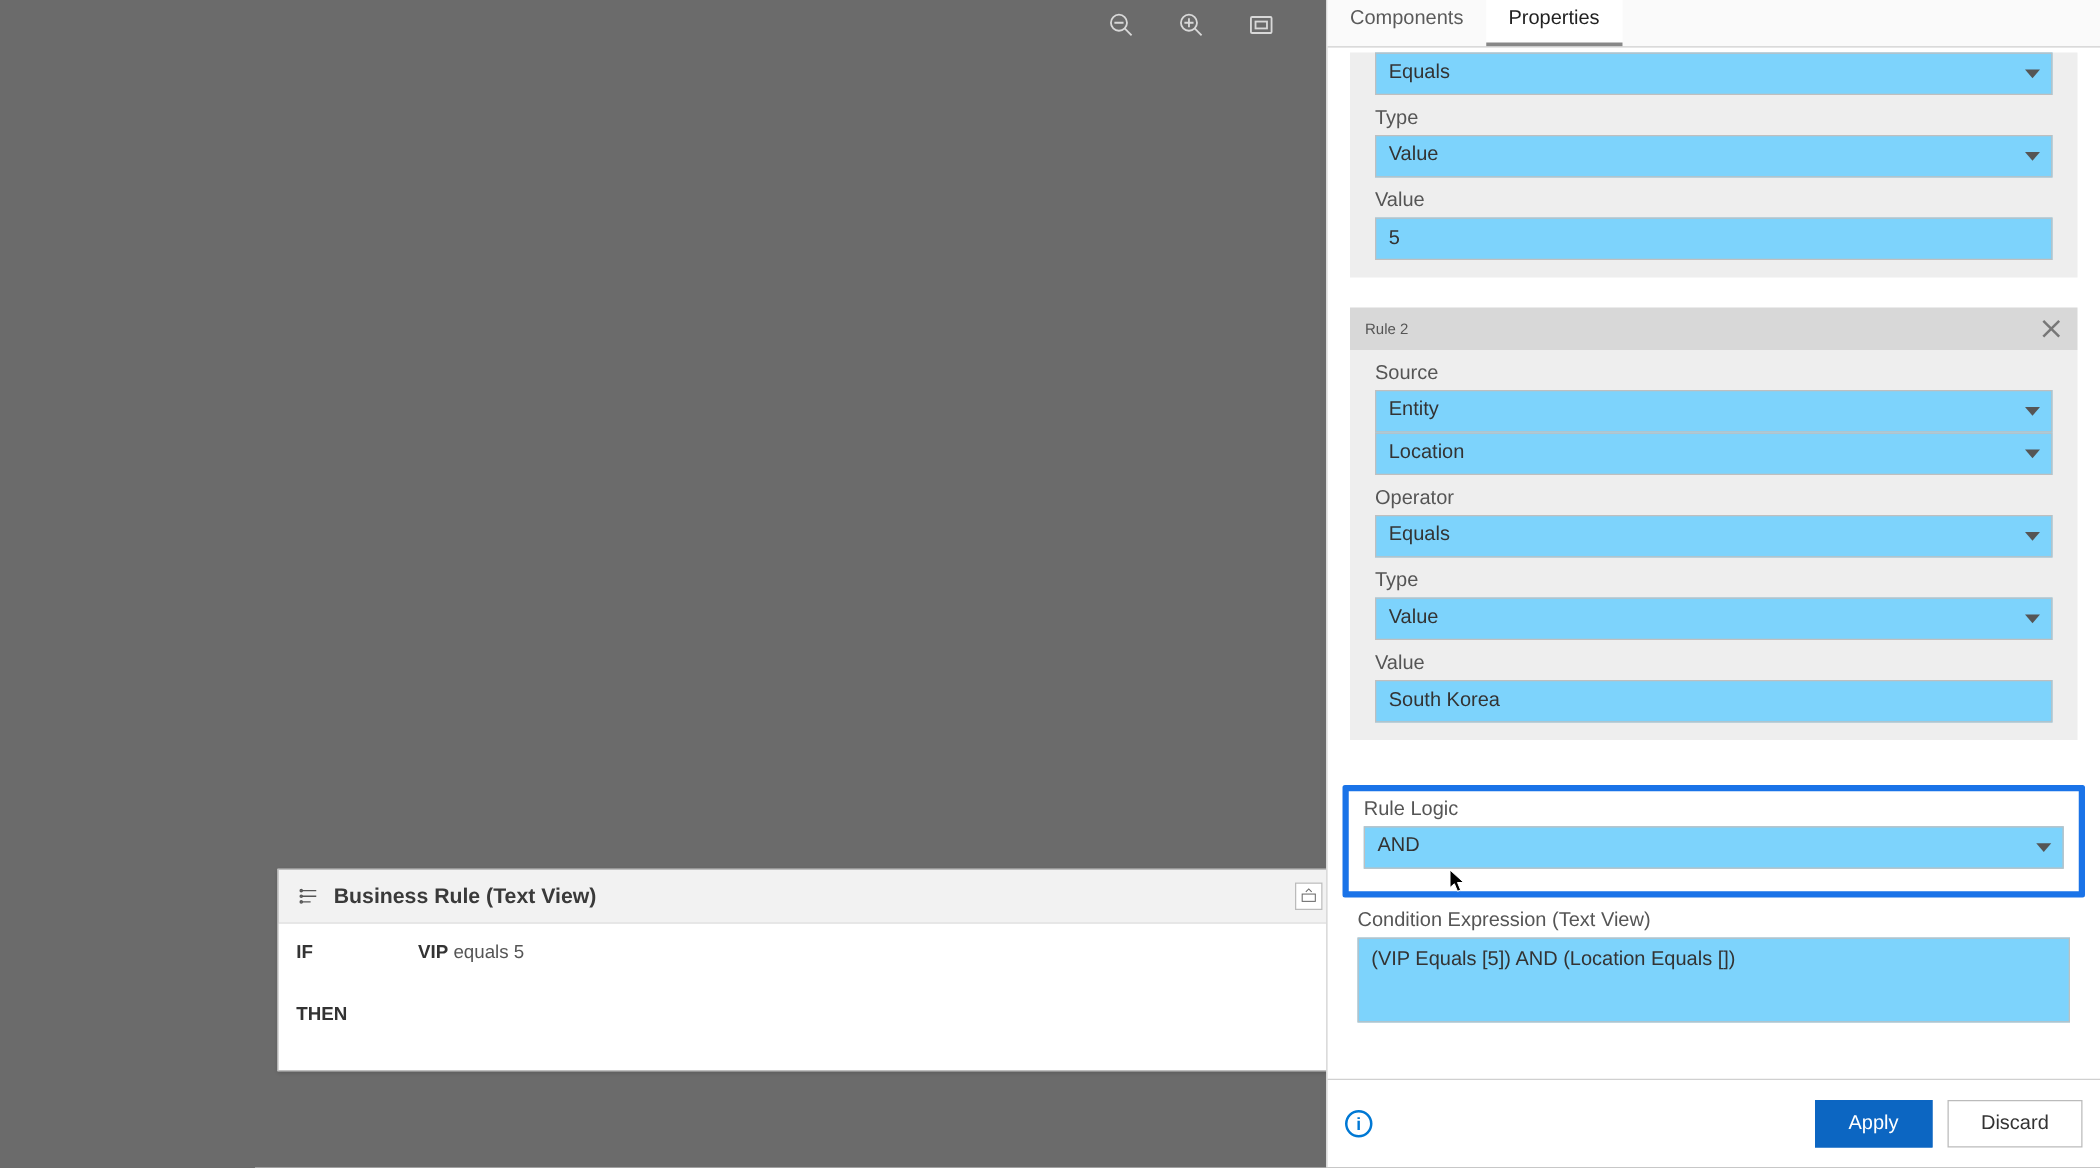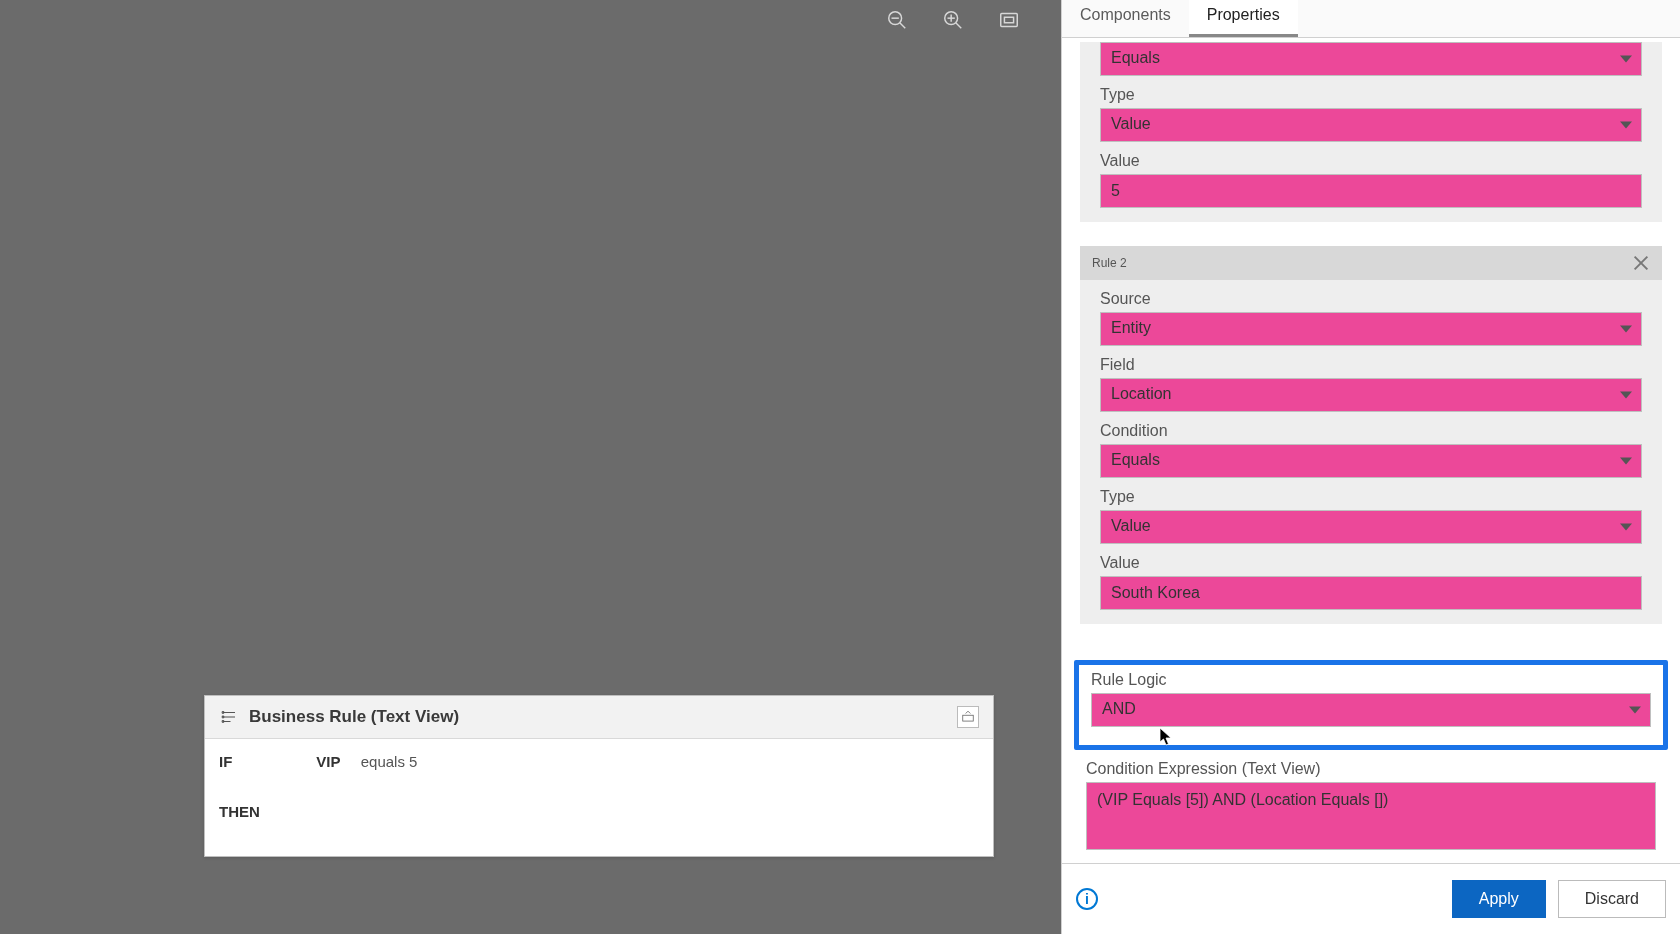--- a/index.html
+++ b/index.html
@@ -33,23 +33,23 @@
   height: 24px;
   display: flex;
   align-items: center;
   justify-content: center;
   color: #d8d8d8;
   cursor: pointer;
 }
 .icon-btn svg { stroke: #d8d8d8; fill: none; stroke-width: 1.6; }
 .text-view-panel {
   position: absolute;
-  left: 204px;
+  left: 222px;
   top: 695px;
-  width: 790px;
+  width: 851px;
   background: #f2f2f2;
   border: 1px solid #bfbfbf;
   box-shadow: 0 1px 3px rgba(0,0,0,0.15);
 }
 .text-view-header {
   display: flex;
   align-items: center;
   padding: 10px 14px;
   border-bottom: 1px solid #d9d9d9;
   gap: 10px;
@@ -74,21 +74,21 @@
 }
 .tv-collapse svg { stroke:#666; fill:none; stroke-width:1.4; }
 .text-view-body {
   background: #fff;
   padding: 14px 14px 36px 14px;
   font-size: 15px;
   color:#444;
 }
 .tv-row1 { display:flex; gap:84px; align-items:baseline; }
 .tv-if { font-weight:700; color:#333; }
-.tv-expr-bold { font-weight:700; color:#333; margin-right:16px; }
+.tv-expr-bold { font-weight:700; color:#333; margin-right:0; }
 .tv-expr-normal { color:#555; }
 .tv-then { font-weight:700; color:#333; margin-top:33px; }
 
 .side-panel {
   width: 619px;
   border-left: 1px solid #d0d0d0;
   display:flex;
   flex-direction:column;
   background:#fff;
   position:relative;
@@ -133,21 +133,21 @@
 }
 .form-label {
   font-size:16px;
   color:#555;
   padding-top:10px;
   padding-bottom:4px;
 }
 .form-select, .form-input, .form-textarea {
   width:100%;
   border:1px solid #bfbfbf;
-  background:#ec4899;
+  background:#7dd3fc;
   font-size:16px;
   padding:6px 10px;
   color:#333;
   height:34px;
 }
 .select-wrap { position:relative; }
 .select-wrap::after {
   content:"";
   position:absolute;
   right:10px; top:50%;
@@ -308,25 +308,24 @@
       <span>Rule 2</span>
       <span class="spacer"></span>
       <span class="rule-close"></span>
     </div>
 
     <div class="form-group">
       <div class="form-label">Source</div>
       <div class="select-wrap">
         <div class="form-select">Entity</div>
       </div>
-      <div class="form-label">Field</div>
       <div class="select-wrap">
         <div class="form-select">Location</div>
       </div>
-      <div class="form-label">Condition</div>
+      <div class="form-label">Operator</div>
       <div class="select-wrap">
         <div class="form-select">Equals</div>
       </div>
       <div class="form-label">Type</div>
       <div class="select-wrap">
         <div class="form-select">Value</div>
       </div>
       <div class="form-label">Value</div>
       <input class="form-input" value="South Korea" style="">
     </div>

